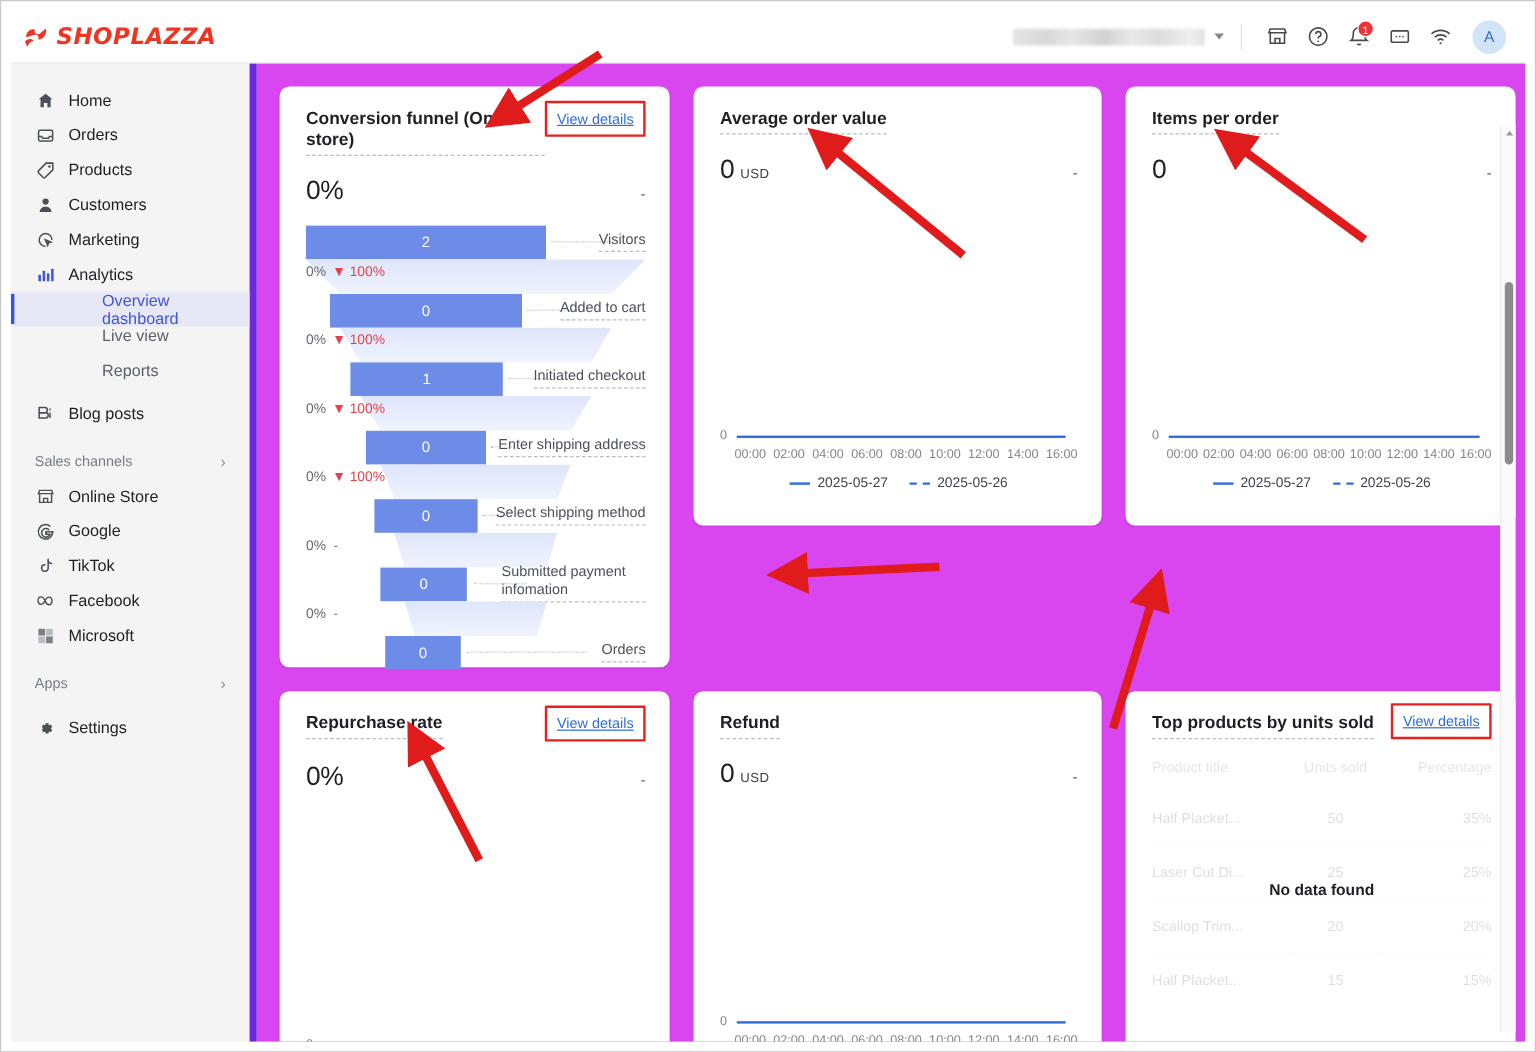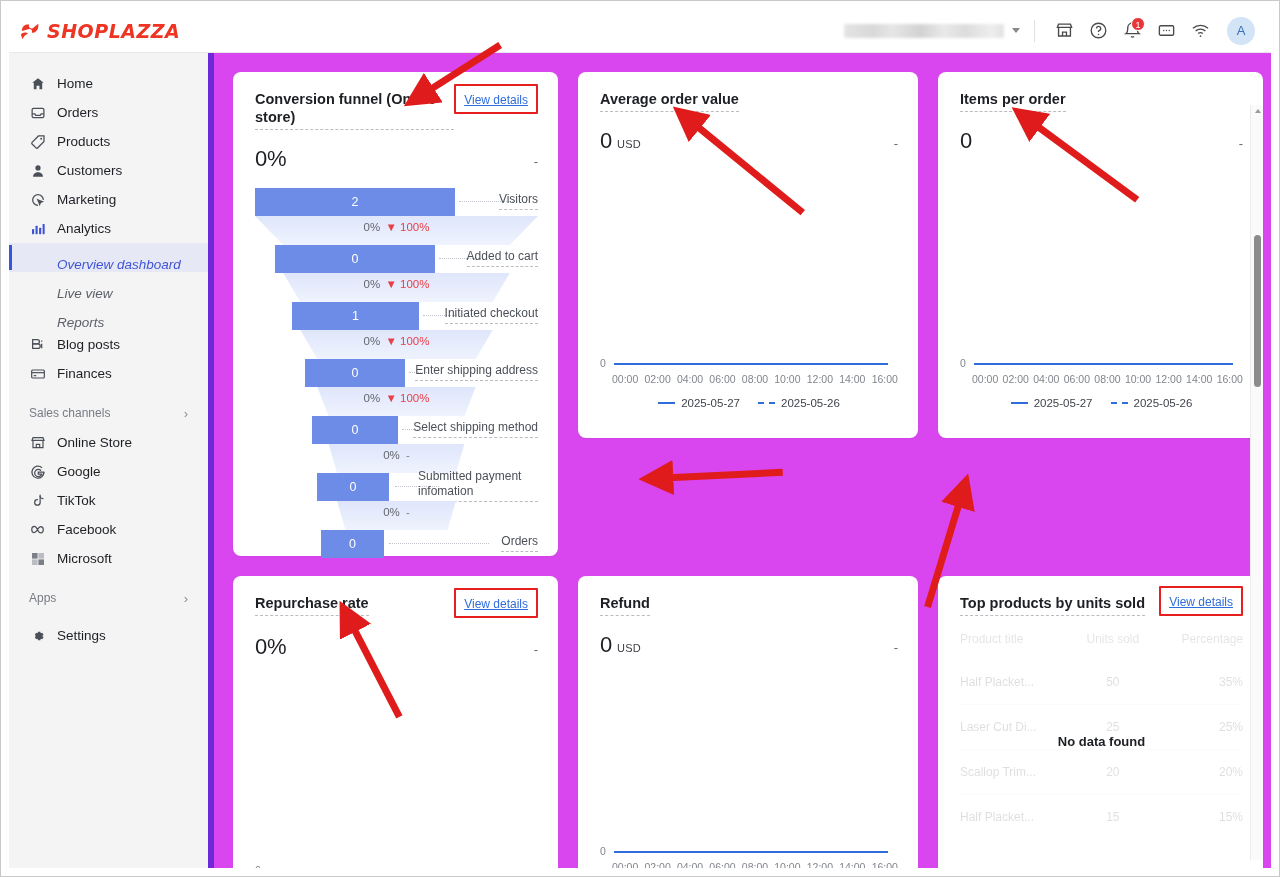--- a/index.html
+++ b/index.html
@@ -77,23 +77,23 @@
     padding-top: 16px; overflow: hidden;
   }
   .nav-item {
     display: flex; align-items: center; gap: 11px;
     height: 29px; padding-left: 20px; margin-bottom: 0px;
     font-size: 13.5px; color: #1d1f24; cursor: pointer;
     position: relative;
   }
   .nav-item .ni { width: 17px; height: 17px; display:flex; align-items:center; justify-content:center; color:#4b4f58; flex-shrink:0;}
   .nav-sub {
-    display: flex; align-items: flex-end;
-    height: 29px; padding-left: 48px; font-size: 13.5px; color: #5b5f68;
-    cursor: pointer; position: relative; font-style: italic;
+    display: flex; align-items: flex-start;
+    height: 29px; padding-left: 76px; font-size: 13.5px; color: #5b5f68;
+    cursor: pointer; position: relative;
   }
   .nav-sub.active {
     background: #e6e9f5; color: #4054d6;
   }
   .nav-sub.active::before {
     content:''; position:absolute; left:0; top:2px; bottom:2px; width:3px; background:#3a56d8;
   }
   .nav-group {
     display: flex; align-items: center; height: 30px;
     padding-left: 20px; padding-right: 20px;
@@ -153,21 +153,21 @@
     line-height: 15px;
   }
   .f-dots {
     position: absolute; top: 13px; height: 1px;
     border-top: 1px dotted #c2c5cb;
   }
   .f-gap { position: relative; height: 29px; }
   .f-trap { position: absolute; left:0; right:0; top:0; height: 29px; }
   .f-pct {
     position: absolute; left: 0; right: 0; top: 5px;
-    text-align: center; font-size: 11.5px; color: #63676f;
+    text-align: left; font-size: 11.5px; color: #63676f;
   }
   .f-pct .down { color: #e8404a; margin-left: 2px; }
   .f-pct .dash { color: #7a7e86; margin-left: 3px; }
 
   
   .chart-zone { position: relative; }
   .chart-axis-zero {
     position: absolute; left: 0; bottom: 0; font-size: 10.5px; color: #81858d;
   }
   .chart-line {
@@ -371,30 +371,20 @@
       <span class="ni">
         <svg width="16" height="16" viewBox="0 0 24 24" fill="none" stroke="#4b4f58" stroke-width="1.9">
           <path d="M4 4h7a3.2 3.2 0 0 1 0 6.4H4z"></path>
             <path d="M4 10.4h8a3.3 3.3 0 0 1 0 6.6H4z"></path>
           <path d="M17.5 5.2v2M17.5 10v7"></path>
         </svg>
       </span>
       <span>Blog posts</span>
     </div>
 
-    <div class="nav-item">
-      <span class="ni">
-        <svg width="16" height="16" viewBox="0 0 24 24" fill="none" stroke="#4b4f58" stroke-width="1.8">
-          <rect x="2.5" y="6" width="19" height="12" rx="1.6"></rect>
-          <path d="M2.5 10h19"></path>
-            <path d="M5.5 14.5h4"></path>
-        </svg>
-      </span>
-      <span>Finances</span>
-    </div>
 
     <div class="nav-group">
       <span>Sales channels</span>
       <span class="chev">›</span>
     </div>
 
     <div class="nav-item">
       <span class="ni">
         <svg width="16" height="16" viewBox="0 0 24 24" fill="none" stroke="#4b4f58" stroke-width="1.8">
           <path d="M3 8h18l-1.5-4h-15L3 8z"></path>

